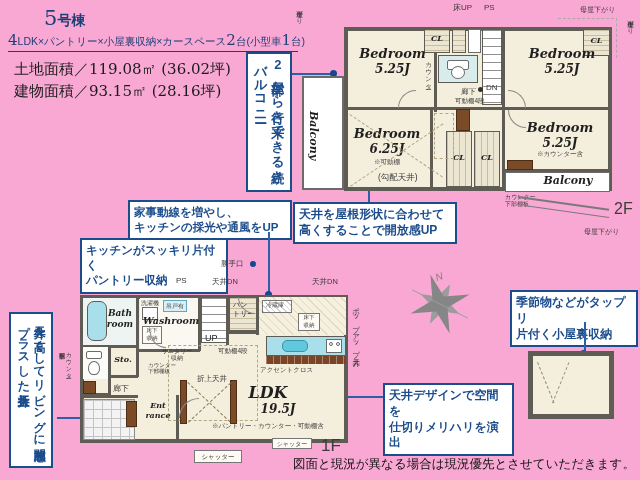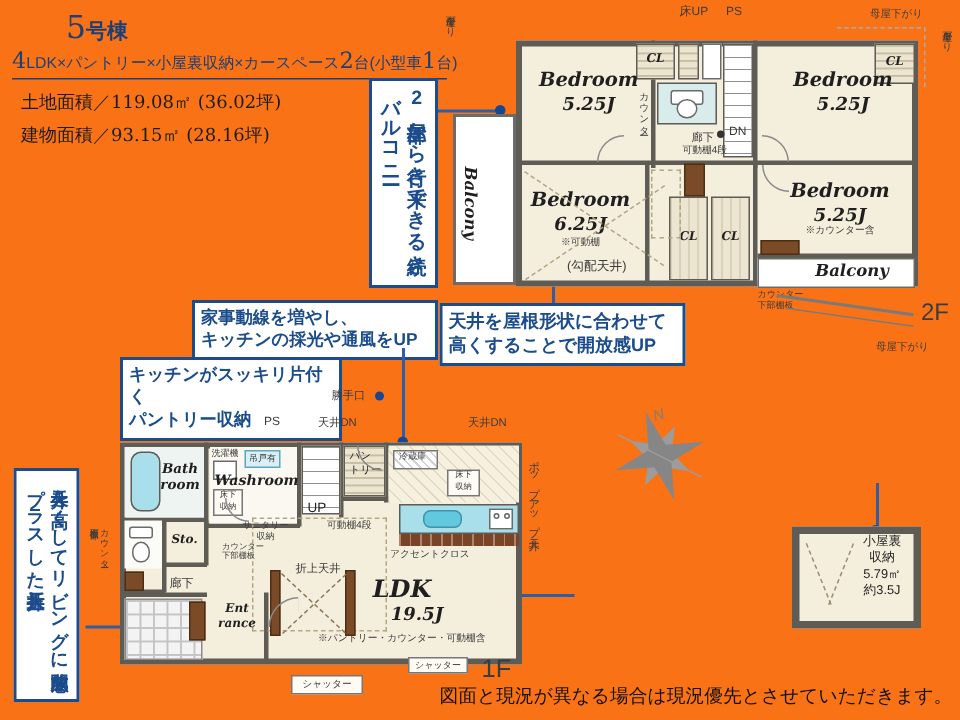--- a/index.html
+++ b/index.html
@@ -1,31 +1,31 @@
 <!DOCTYPE html>
 <html><head>
 <meta charset="utf-8">
 <style>
   * { box-sizing: border-box; margin: 0; padding: 0; }
   html,body { background:#fff; }
   #stage {
-    position: relative; width: 640px; height: 480px; background:#f97316;
+    position: relative; width: 640px; height: 480px; background:#f9a8d4;
     font-family: "Liberation Sans", sans-serif; overflow: hidden; color:#222;
   }
   .abs { position:absolute; }
   .pre { white-space: pre-line; }
   .vtext { writing-mode: vertical-rl; text-orientation: upright; }
   
   .title { color:#1c3f77; }
   .title .big { font-family:"DejaVu Serif",serif; font-size:21px; }
   .title .suf { font-size:14px; font-weight:bold; }
   .spec { color:#1c3f77; border-bottom:1.5px solid #1c3f77; padding-bottom:2px; white-space:nowrap; }
   .spec .num { font-family:"DejaVu Serif",serif; font-size:15px; }
   .spec .txt { font-size:10.5px; }
-  .area { font-family:"DejaVu Serif",serif; font-size:12px; color:#1b1b1b; }
+  .area { font-family:"DejaVu Serif",serif; font-size:15px; color:#1b1b1b; }
   
   .cal { position:absolute; background:#fff; border:2px solid #1b4c8c; color:#1b4c8c;
          font-weight:bold; font-size:12px; line-height:1.32; padding:3px 4px; }
   .lline { position:absolute; background:#2d5fa8; }
   .dot { position:absolute; width:7px; height:7px; border-radius:50%; background:#17488f; }
   .outer { position:absolute; background:#f4eedd; border:4px solid #5f5b55; }
   .wall { position:absolute; background:#5f5b55; }
   .lbl { position:absolute; color:#3a3a3a; line-height:1.15; }
   .rname { position:absolute; font-family:"DejaVu Serif",serif; font-style:italic; font-weight:bold;
            color:#1f1f1f; text-align:center; line-height:1.25; }
@@ -62,20 +62,24 @@
   <div class="abs area" style="left:14px; top:82px;">建物面積／93.15㎡ (28.16坪)</div>
 
   <div class="cal vtext" style="left:246px; top:52px; height:140px; font-size:13px;">2部屋から行き来できる続きバルコニー</div>
   <div class="cal pre" style="left:80px; top:238px; width:148px; font-size:11.5px;">キッチンがスッキリ片付く
 パントリー収納</div>
   <div class="cal pre" style="left:128px; top:200px; width:164px; font-size:11.5px;">家事動線を増やし、
 キッチンの採光や通風をUP</div>
   <div class="cal pre" style="left:293px; top:202px; width:164px; font-size:12px;">天井を屋根形状に合わせて
 高くすることで開放感UP</div>
   <div class="cal vtext" style="left:9px; top:312px; height:156px; font-size:12px;">天井を高くしてリビングに開放感をプラスした折上天井</div>
+  <div class="cal pre" style="left:510px; top:290px; width:128px; font-size:12px;">季節物などがタップリ
+片付く小屋裏収納</div>
+  <div class="cal pre" style="left:383px; top:383px; width:131px; font-size:12px;">天井デザインで空間を
+仕切りメリハリを演出</div>
 
   <div class="lline" style="left:292px; top:73px; width:42px; height:2px;"></div>
   <div class="dot" style="left:330px; top:70px;"></div>
   <div class="lline" style="left:268px; top:232px; width:2px; height:61px;"></div>
   <div class="dot" style="left:265px; top:291px;"></div>
   <div class="lline" style="left:368px; top:183px; width:2px; height:19px;"></div>
   <div class="dot" style="left:364px; top:177px;"></div>
   <div class="lline" style="left:57px; top:417px; width:123px; height:2px;"></div>
   <div class="dot" style="left:177px; top:414px;"></div>
   <div class="lline" style="left:584px; top:322px; width:2px; height:31px;"></div>
@@ -235,24 +239,20 @@
   <div class="dot" style="left:250px; top:261px; width:6px; height:6px;"></div>
   <div class="arc" style="left:238px; top:297px; width:17px; height:17px; transform:scaleY(-1);"></div>
   <div class="lbl vtext" style="left:351px; top:302px; height:72px; font-size:7.5px;">ポップアップ天井</div>
   <div class="boxlbl" style="left:194px; top:450px; width:48px; height:13px; font-size:6.5px; line-height:12px;">シャッター</div>
   <div class="boxlbl" style="left:272px; top:438px; width:40px; height:11px; font-size:6px; line-height:10px;">シャッター</div>
   <div class="lbl" style="left:321px; top:436px; font-size:17px; color:#3c3c3c;">1F</div>
 
   <div class="outer" style="left:528px; top:351px; width:86px; height:68px; border-width:5px;"></div>
   <div class="dline" style="left:538px; top:362px; width:44px; transform:rotate(68deg); border-color:#9a8f6e;"></div>
   <div class="dline" style="left:552px; top:403px; width:44px; transform:rotate(-68deg); border-color:#9a8f6e;"></div>
-  <div class="lbl pre" style="left:566px; top:355px; width:44px; font-size:8.5px; line-height:1.3; text-align:center; color:#222;">小屋裏
-収納
-5.79㎡
-約3.5J</div>
 
   <div class="abs" style="left:408px; top:272px; width:64px; height:64px;">
     <svg width="64" height="64" viewBox="0 0 64 64" style="transform:rotate(-18deg);">
       <polygon points="47.6,16.4 40,32 47.6,47.6 32,40 16.4,47.6 24,32 16.4,16.4 32,24" fill="#9c9c9c"></polygon>
       <polygon points="32,1 38,26 63,32 38,38 32,63 26,38 1,32 26,26" fill="#868686"></polygon>
       <line x1="10" y1="10" x2="54" y2="54" stroke="#9c9c9c" stroke-width="1"></line>
       <text x="36" y="9" font-size="10" font-style="italic" fill="#7d7d7d">N</text>
     </svg>
   </div>
 

